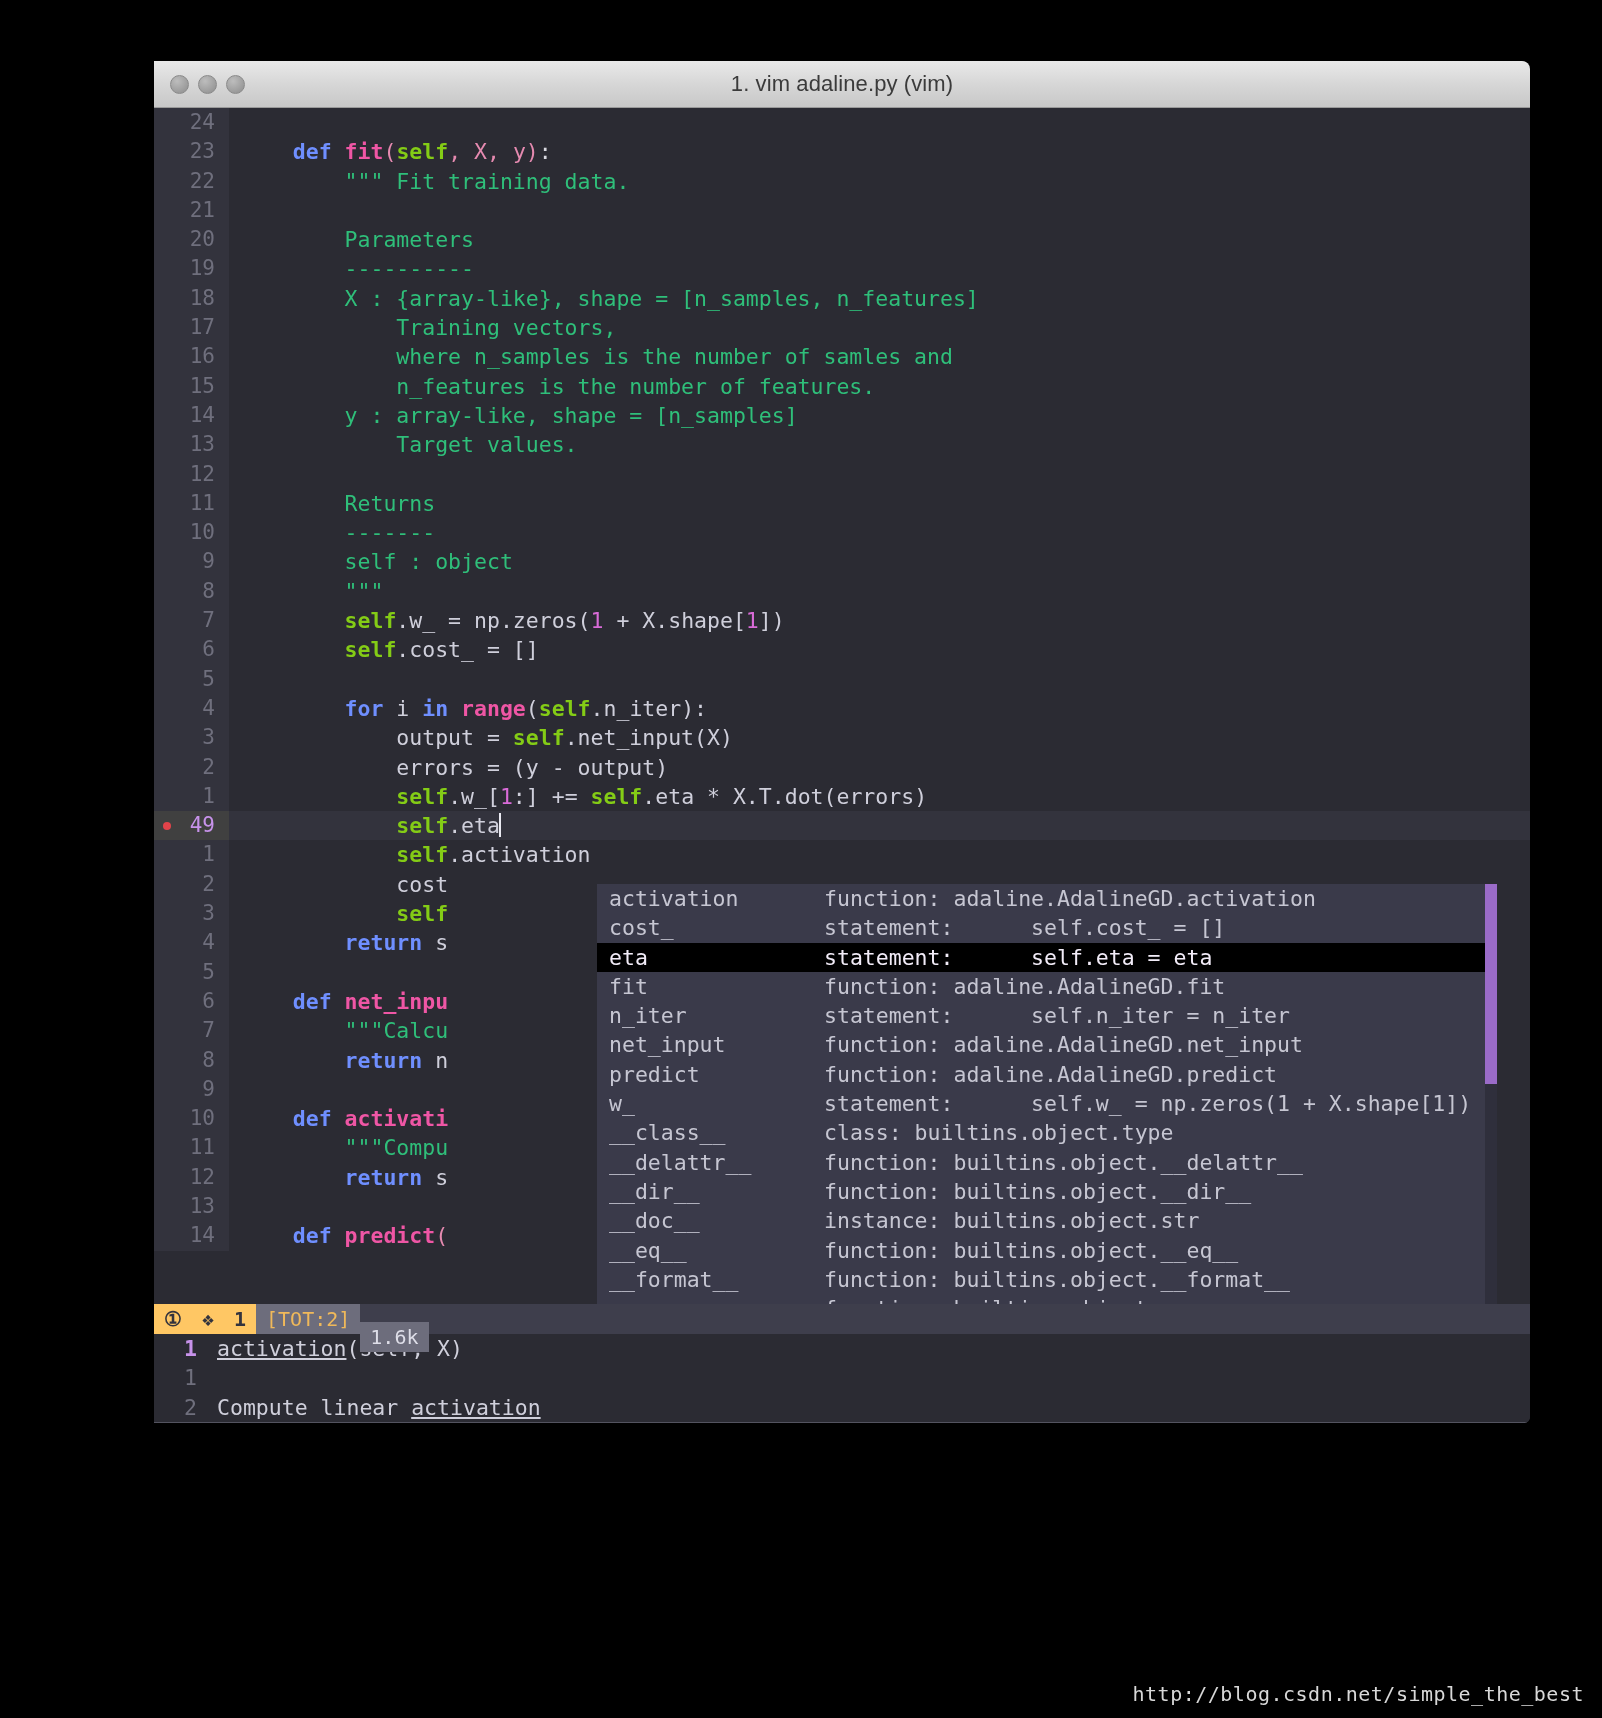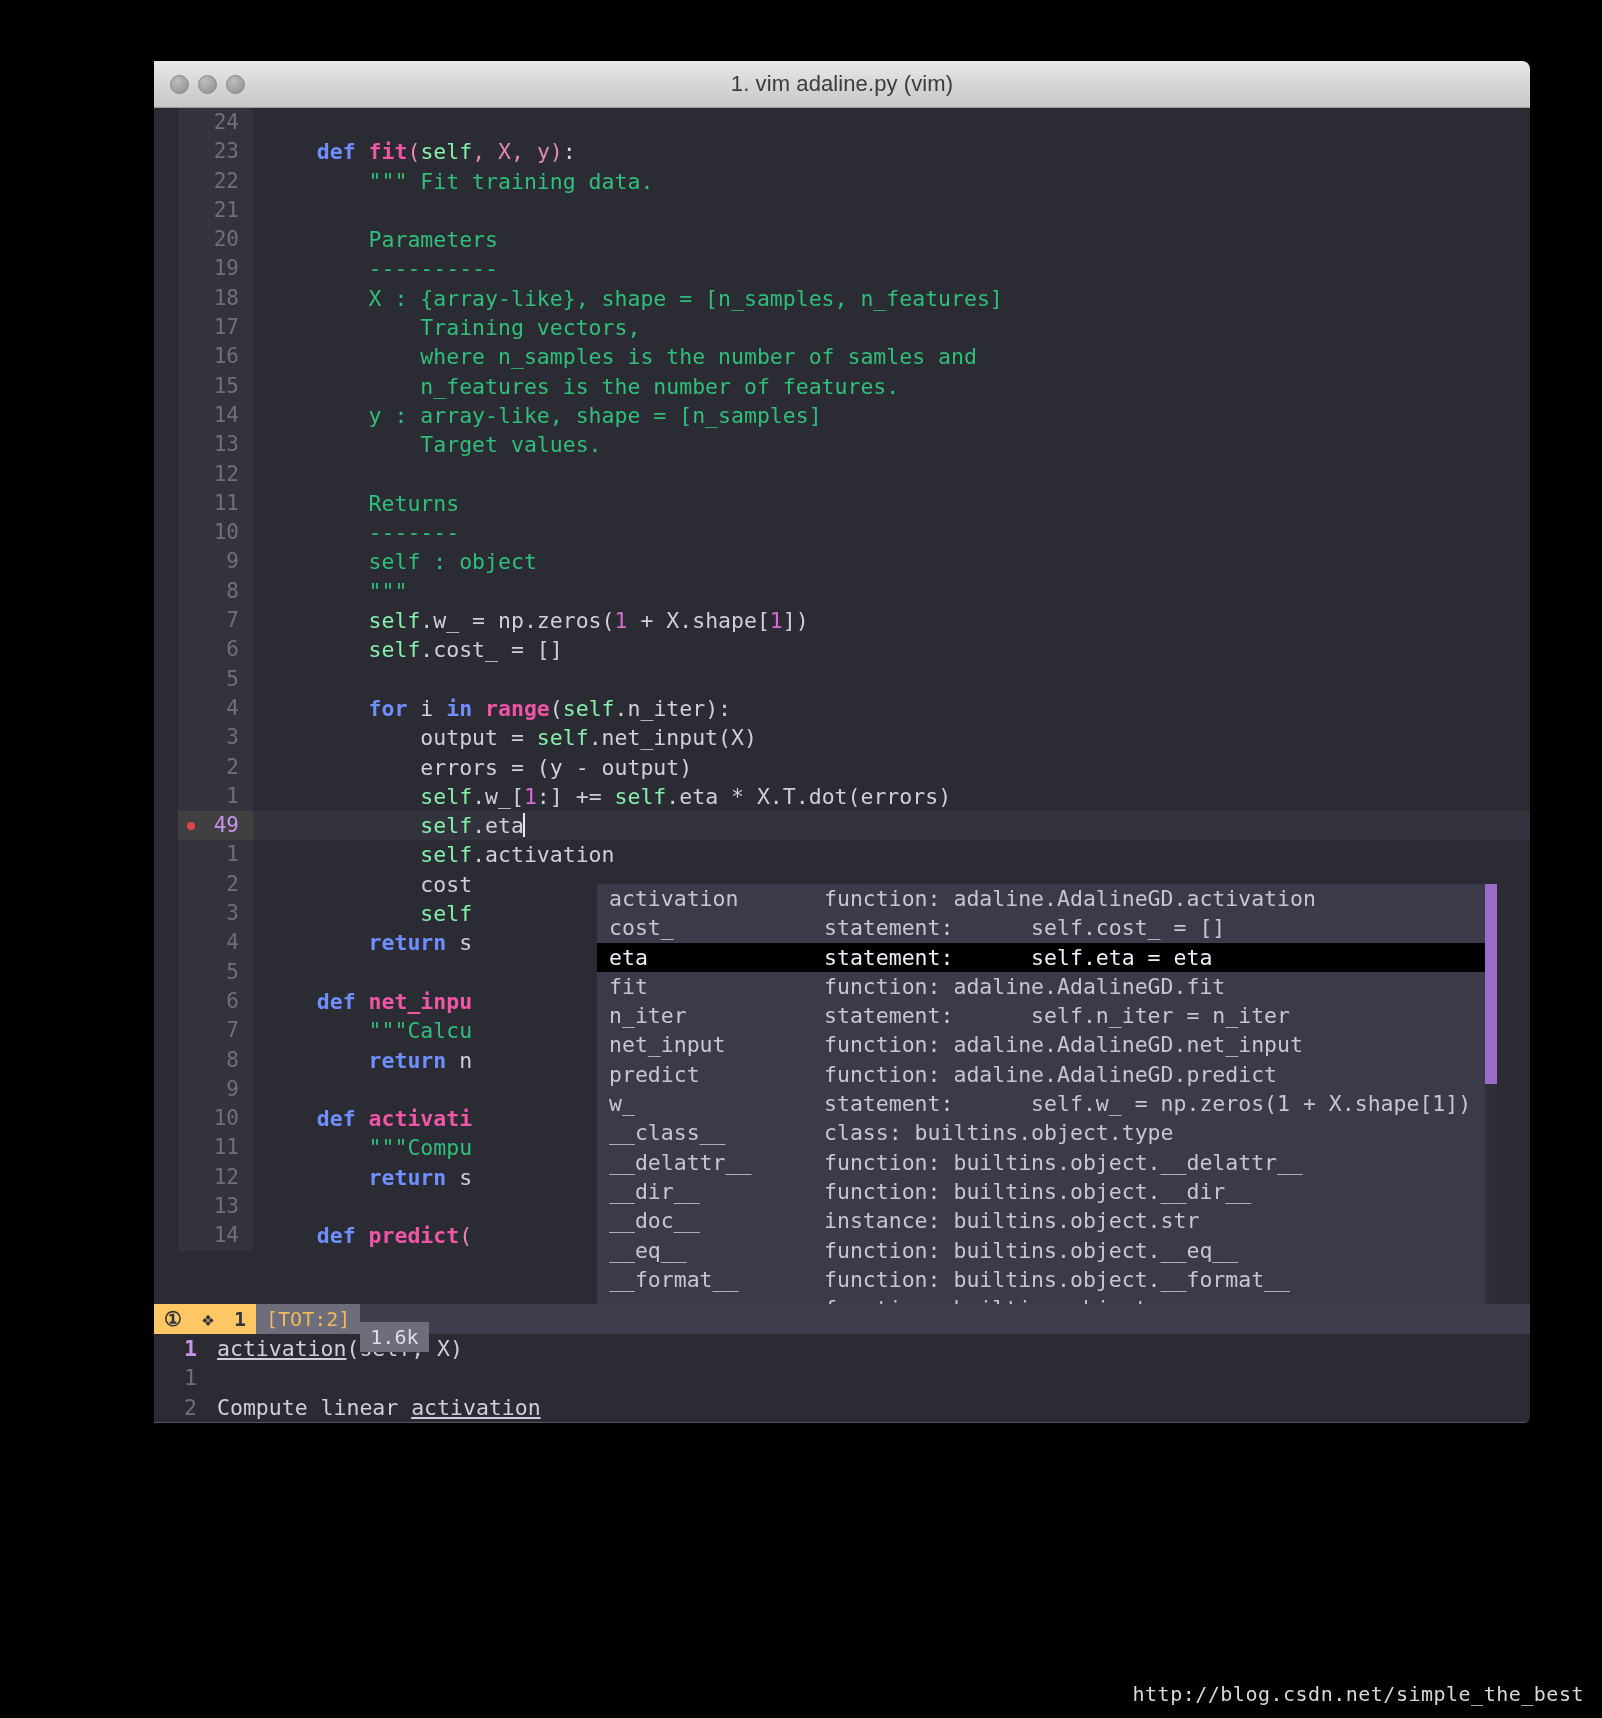--- a/index.html
+++ b/index.html
@@ -68,21 +68,20 @@
     line-height: 29.3px;
     color: #c8c8d4;
   }
 
   .editor-line {
     position: relative;
     height: 29.3px;
     white-space: pre;
     display: flex;
     align-items: center;
-    margin-left: 24px;
   }
   .gutter {
     width: 75px;
     min-width: 75px;
     text-align: right;
     padding-right: 14px;
     box-sizing: border-box;
     color: #6f6f7d;
     background: #33333d;
     height: 29.3px;
@@ -108,21 +107,21 @@
     height: 29.3px;
     line-height: 29.3px;
     flex: 1;
     overflow: hidden;
   }
   .cursorline .code { background: #33333d; }
 
   
   .kw      { color: #6f8fff; font-weight: bold; }   
   .fn      { color: #ef56a5; font-weight: bold; }   
-  .self    { color: #86efac; font-weight: normal; }   
+  .self    { color: #84cc16; font-weight: bold; }   
   .param   { color: #e58ab0; }                      
   .punc    { color: #d8d8e0; }
   .str     { color: #2fbf7a; }                      
   .num     { color: #d96bd8; }
   .plain   { color: #cfcfdb; }
 
   
   .caret {
     display: inline-block;
     width: 2px;

